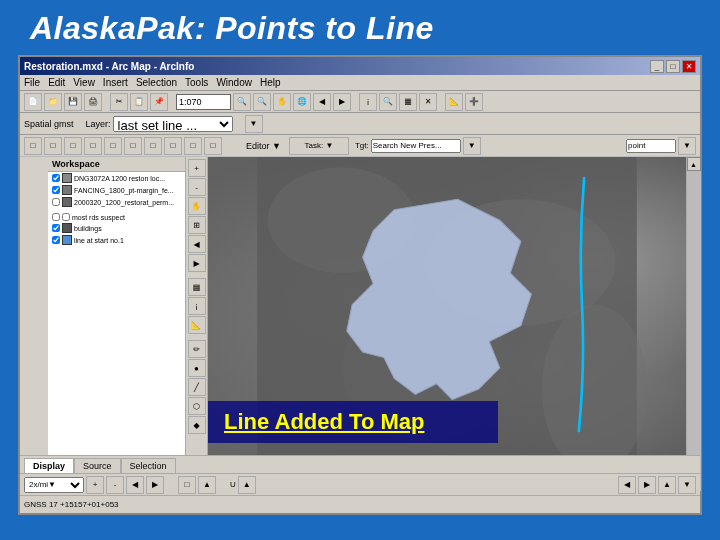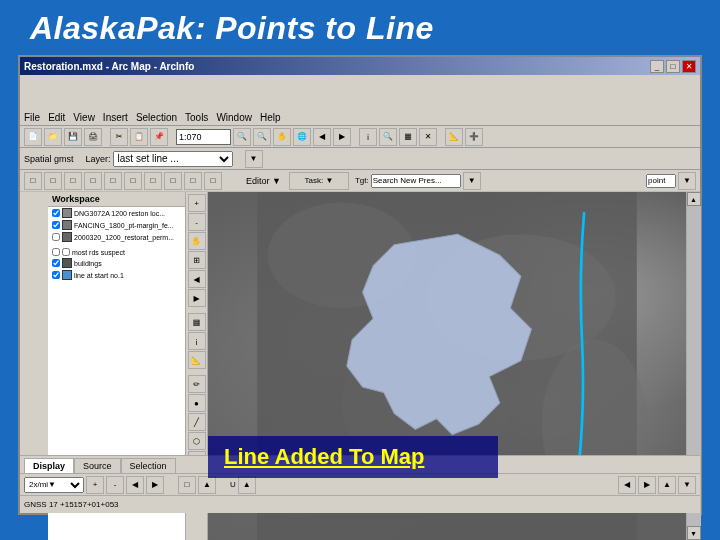--- a/index.html
+++ b/index.html
@@ -63,21 +63,20 @@
 
     
     .menu-bar {
       background: #d4d0c8;
       height: 16px;
       display: flex;
       align-items: center;
       padding: 0 4px;
       border-bottom: 1px solid #999;
       gap: 8px;
-      margin-top: 35px;
     }
     .menu-item {
       font-size: 10px;
       color: #000;
       cursor: pointer;
     }
 
     
     .toolbar-1 {
       background: #d4d0c8;
@@ -331,21 +330,21 @@
     <div class="toolbar-btn">✕</div>
     <div class="toolbar-separator"></div>
     <div class="toolbar-btn">📐</div>
     <div class="toolbar-btn">➕</div>
   </div>
 
   <div class="toolbar-2">
     <span class="toolbar-label">Spatial gmst</span>
     <div style="width:8px"></div>
     <span class="toolbar-label">Layer:</span>
-    <select style="height:16px;font-size:10px;width:120px;">
+    <select style="height:16px;font-size:13px;width:120px;">
       <option>last set line ...</option>
     </select>
     <div style="width:8px"></div>
     <div class="toolbar-btn">▼</div>
   </div>
 
   <div class="toolbar-3">
     <div class="toolbar-btn">□</div>
     <div class="toolbar-btn">□</div>
     <div class="toolbar-btn">□</div>
@@ -358,21 +357,21 @@
     <div class="toolbar-btn">□</div>
     <div class="toolbar-separator" style="width:20px"></div>
     <span style="font-size:9px;">Editor ▼</span>
     <div style="width:4px"></div>
     <div class="toolbar-btn" style="width:60px;font-size:8px;">Task: ▼</div>
     <div style="width:2px"></div>
     <span style="font-size:8px;">Tgt:</span>
     <input type="text" style="height: 14px; width: 90px; font-size: 8px;" value="Search New Pres...">
     <div class="toolbar-btn">▼</div>
     <div style="flex:1"></div>
-    <input type="text" style="height: 14px; width: 30px; font-size: 8px;" value="point">
+    <input type="text" style="height: 14px; width: 50px; font-size: 8px;" value="point">
     <div class="toolbar-btn">▼</div>
   </div>
 
   <div class="main-content">
 
     <div class="toc-panel">
       <div class="toc-header">Workspace</div>
 
       <div class="toc-item">
         <input type="checkbox" checked="" style="">

